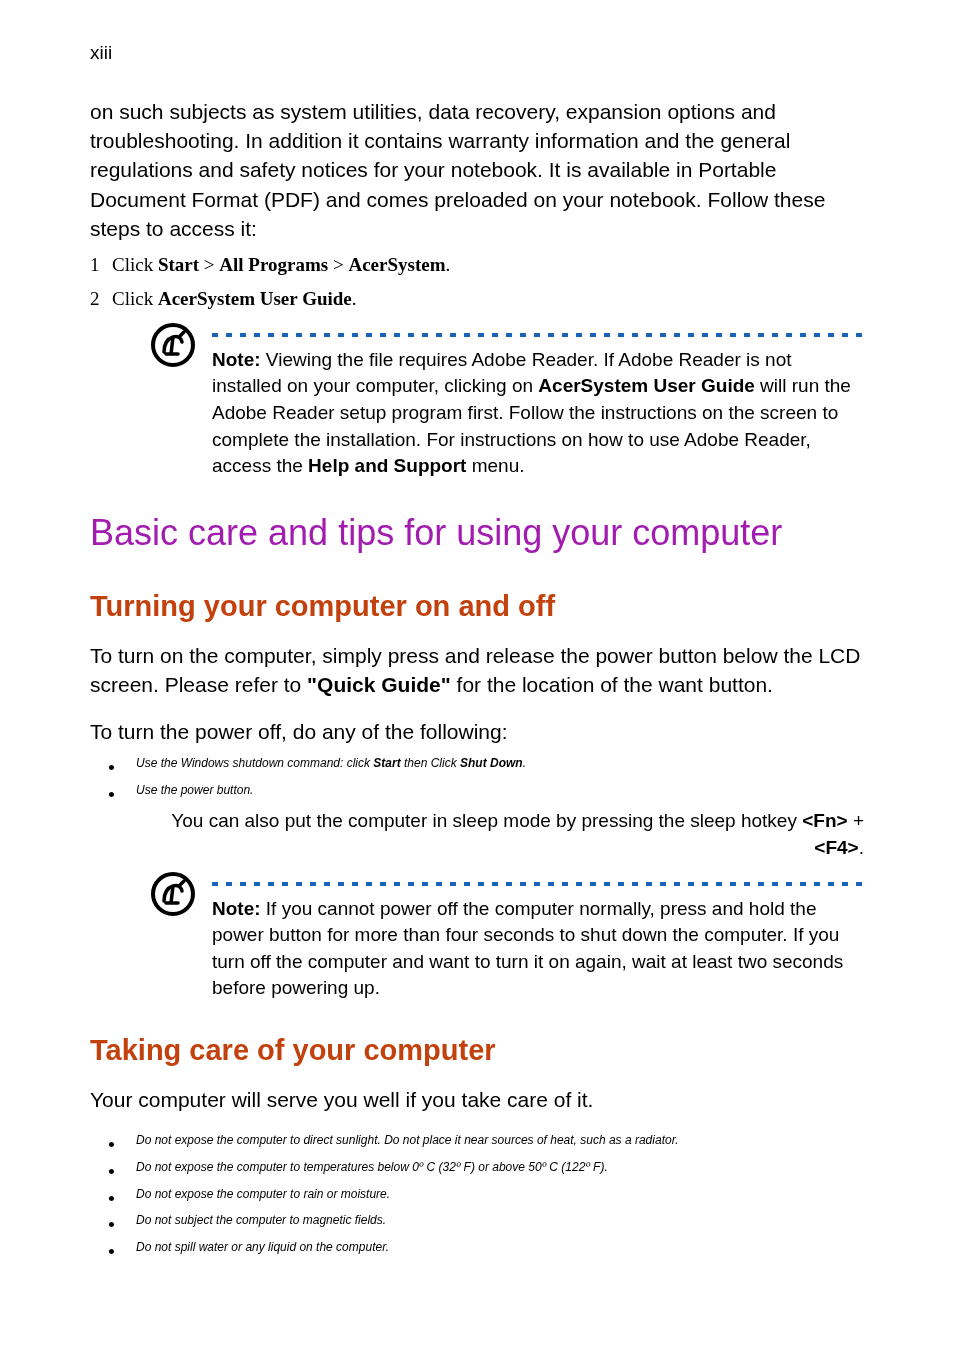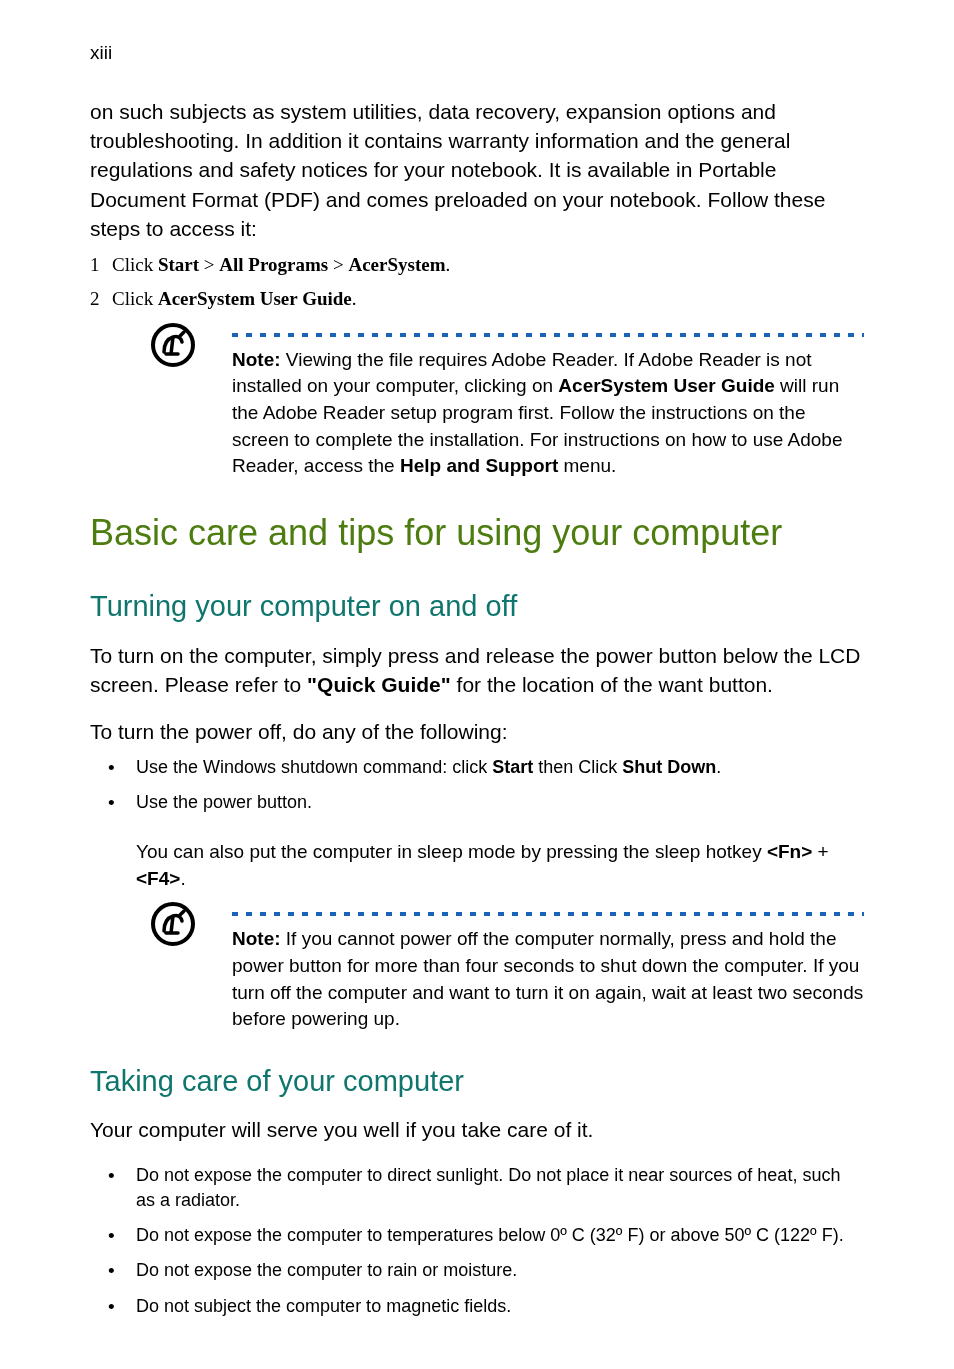--- a/index.html
+++ b/index.html
@@ -34,21 +34,20 @@
       display: inline-block;
       width: 22px;
     }
     .bold {
       font-weight: bold;
     }
     .note-block {
       display: flex;
       align-items: flex-start;
       margin: 12px 0 28px 60px;
-      gap: 20px;
     }
     .note-icon {
       flex: 0 0 52px;
       margin-right: 10px;
       margin-top: -3px;
     }
     .note-content {
       flex: 1;
     }
     .dashed-line {
@@ -57,51 +56,53 @@
       margin: 8px 0 10px 0;
     }
     .note-text {
       font-size: 19px;
       line-height: 1.4;
     }
     h1 {
       font-size: 36px;
       font-weight: normal;
       margin: 18px 0 28px 0;
-      color: #4d7c0f;
+      color: #a21caf;
     }
     h2 {
       font-size: 29px;
-      font-weight: normal;
+      font-weight: bold;
       margin: 14px 0 14px 0;
-      color: #0f766e;
+      color: #c2410c;
     }
     .bullet-list {
       list-style: none;
       padding-left: 0;
     }
     .bullet-list li {
-      font-size: 18px;
+      font-size: 12px;
       padding-left: 46px;
       position: relative;
       margin-bottom: 10px;
       line-height: 1.4;
+      font-style: italic;
     }
     .bullet-list li::before {
       content: "•";
       position: absolute;
       left: 18px;
       top: 0;
       font-size: 19px;
     }
     .sub-para {
       font-size: 19px;
       padding-left: 46px;
       margin-bottom: 10px;
-      margin-top: 24px;
+      margin-top: 10px;
+      text-align: right;
     }
     .spacer-sm {
       height: 10px;
     }
   </style>
 </head>
 <body>
 
 <div class="page-num">xiii</div>
 
@@ -172,13 +173,14 @@
 
 <p class="body-text">Your computer will serve you well if you take care of it.</p>
 
 <div class="spacer-sm"></div>
 
 <ul class="bullet-list">
   <li>Do not expose the computer to direct sunlight. Do not place it near sources of heat, such as a radiator.</li>
   <li>Do not expose the computer to temperatures below 0º C (32º F) or above 50º C (122º F).</li>
   <li>Do not expose the computer to rain or moisture.</li>
   <li>Do not subject the computer to magnetic fields.</li>
+  <li>Do not spill water or any liquid on the computer.</li>
 </ul>
 
 </body></html>

